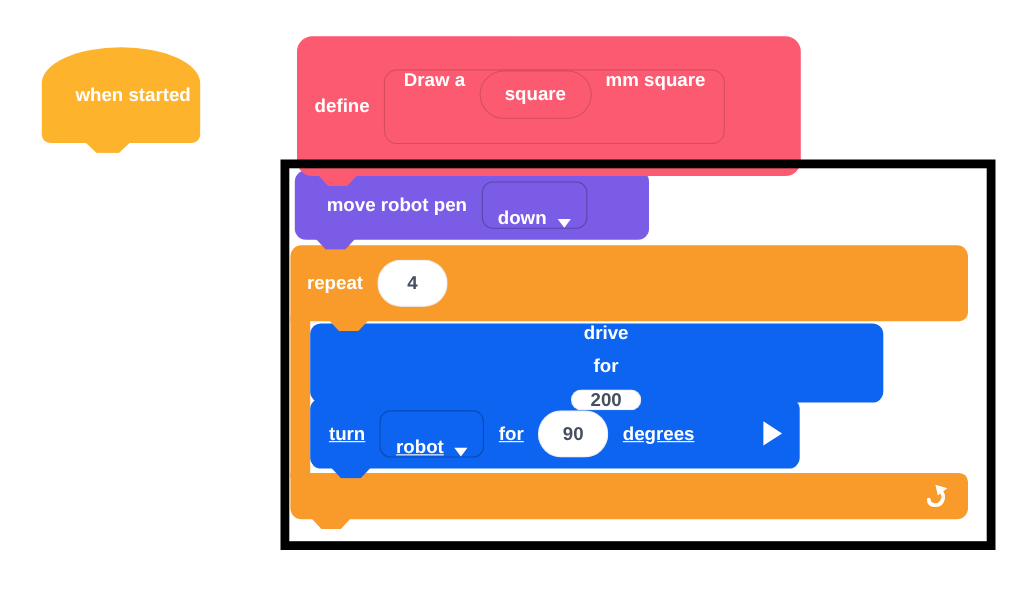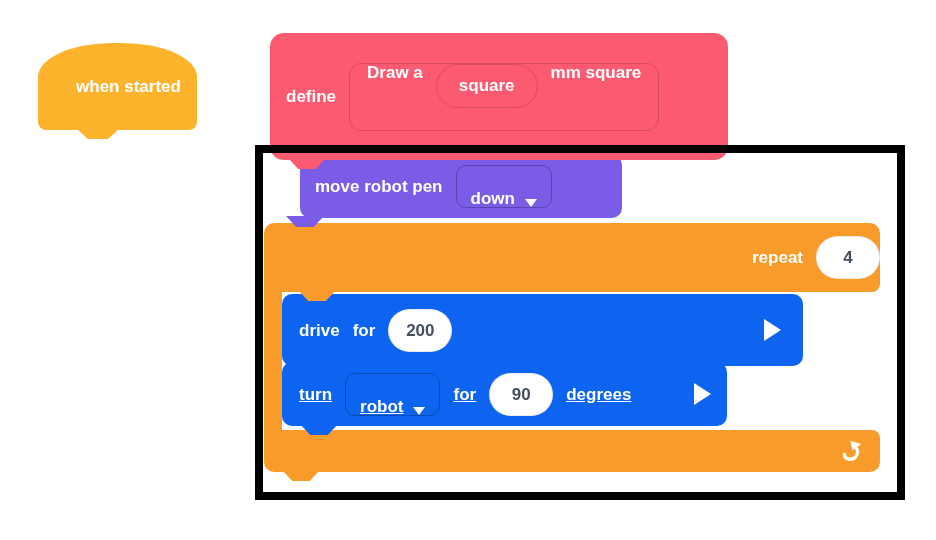--- a/index.html
+++ b/index.html
@@ -13,21 +13,21 @@
     color:#fff;font-weight:700;font-size:17px;line-height:1;
     white-space:nowrap;box-sizing:border-box;
   }
   .bump{
     position:absolute;width:38px;height:11px;
     clip-path:polygon(0 0,100% 0,73% 100%,27% 100%);
   }
 
   
   .hat{
-    left:38px;top:43px;width:159px;height:87px;background:var(--hat);
+    left:38px;top:43px;width:144px;height:87px;background:var(--hat);
     border-radius:75px 75px 8px 8px / 34px 34px 8px 8px;
     justify-content:center;padding-left:22px;z-index:5;
   }
 
   
   .define{
     left:270px;top:33px;width:458px;height:127px;background:var(--myblock);
     border-radius:14px;padding-left:16px;gap:13px;z-index:40;
   }
   .proto{
@@ -36,41 +36,41 @@
   }
   .param-oval{
     display:flex;align-items:center;justify-content:center;height:44px;
     padding:0 22px;border:1.5px solid rgba(0,0,0,0.14);border-radius:22px;
     box-sizing:border-box;
   }
 
   
   .pen-block{
     left:268px;top:155px;width:322px;height:63px;background:var(--pen);
-    border-radius:10px;padding-left:15px;gap:13px;z-index:38;margin-left:32px;
+    border-radius:10px;padding-left:29px;gap:13px;z-index:38;
   }
 
   
   .repeat-head{
     left:264px;top:223px;width:616px;height:69px;background:var(--control);
-    border-radius:10px 10px 8px 0;padding-left:15px;gap:13px;z-index:34;justify-content:flex-end;
+    border-radius:10px 10px 8px 0;padding-left:15px;gap:13px;z-index:34;
   }
   .repeat-spine{
     position:absolute;left:264px;top:288px;width:18px;height:146px;
     background:var(--control);z-index:28;
   }
   .repeat-foot{
     left:264px;top:430px;width:616px;height:42px;background:var(--control);
     border-radius:0 8px 10px 10px;justify-content:flex-end;padding-right:15px;z-index:28;
   }
 
   
   .drive-block{
     left:282px;top:294px;width:521px;height:72px;background:var(--drivetrain);
-    border-radius:10px;padding-left:17px;gap:13px;z-index:32;
+    border-radius:10px;padding-left:17px;gap:13px;z-index:32;flex-direction:column;
   }
   .turn-block{
     left:282px;top:362px;width:445px;height:64px;background:var(--drivetrain);
     border-radius:10px;padding-left:17px;gap:13px;z-index:30;text-decoration:underline;
   }
 
   
   .dropdown{
     display:flex;align-items:flex-end;gap:10px;height:43px;padding:0 14px;
     border-radius:10px;border:1px solid rgba(0,0,0,0.25);box-sizing:border-box;

